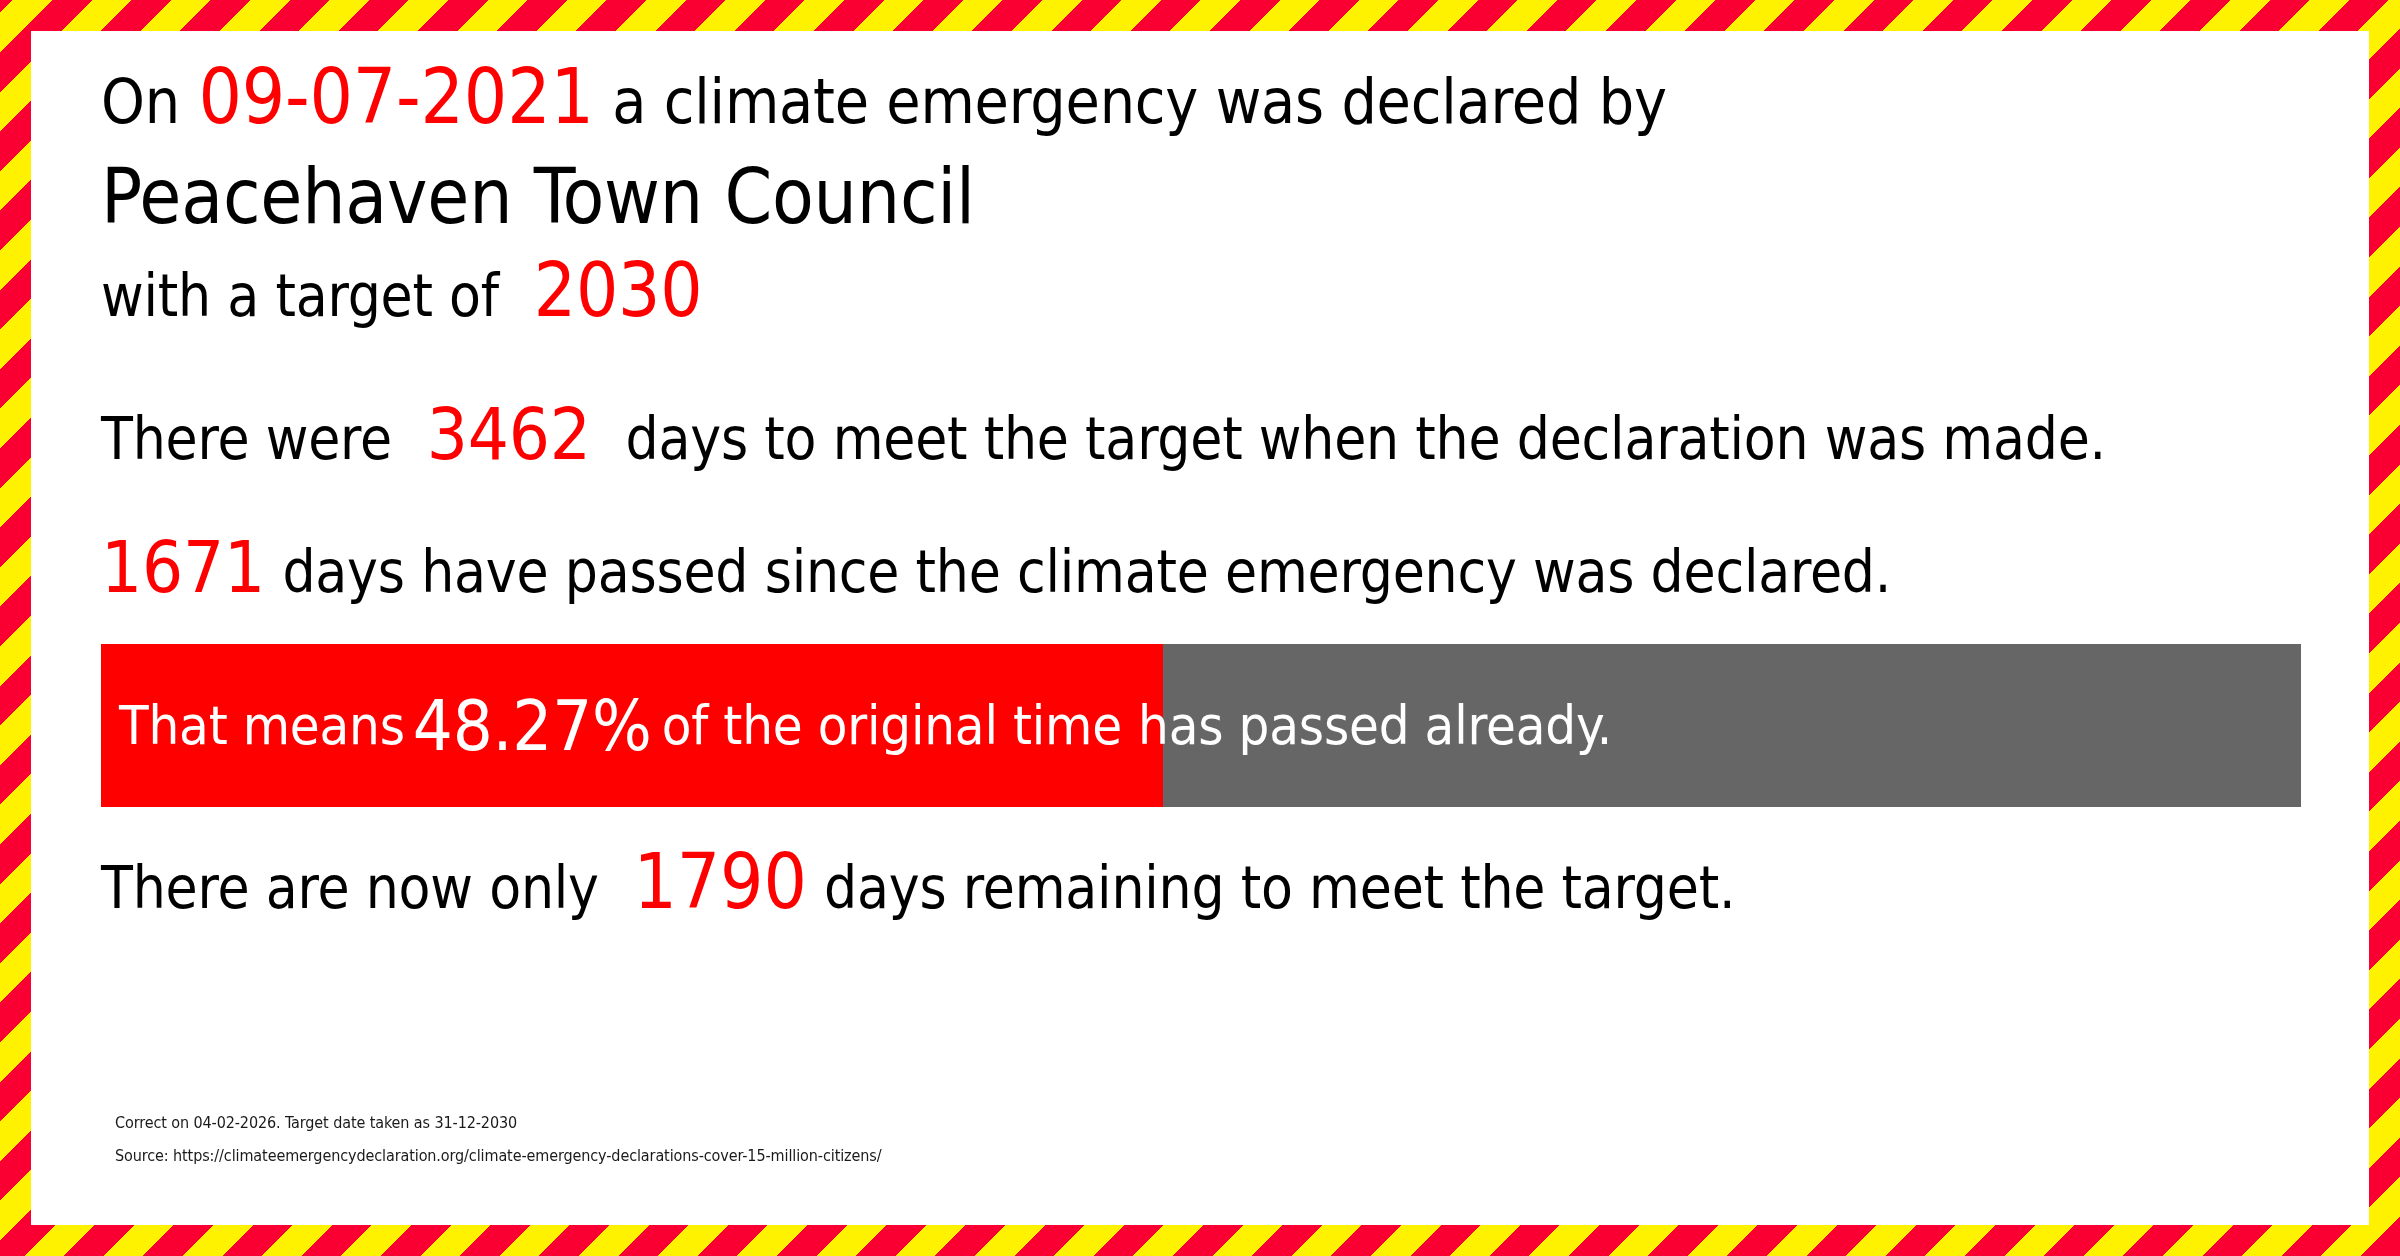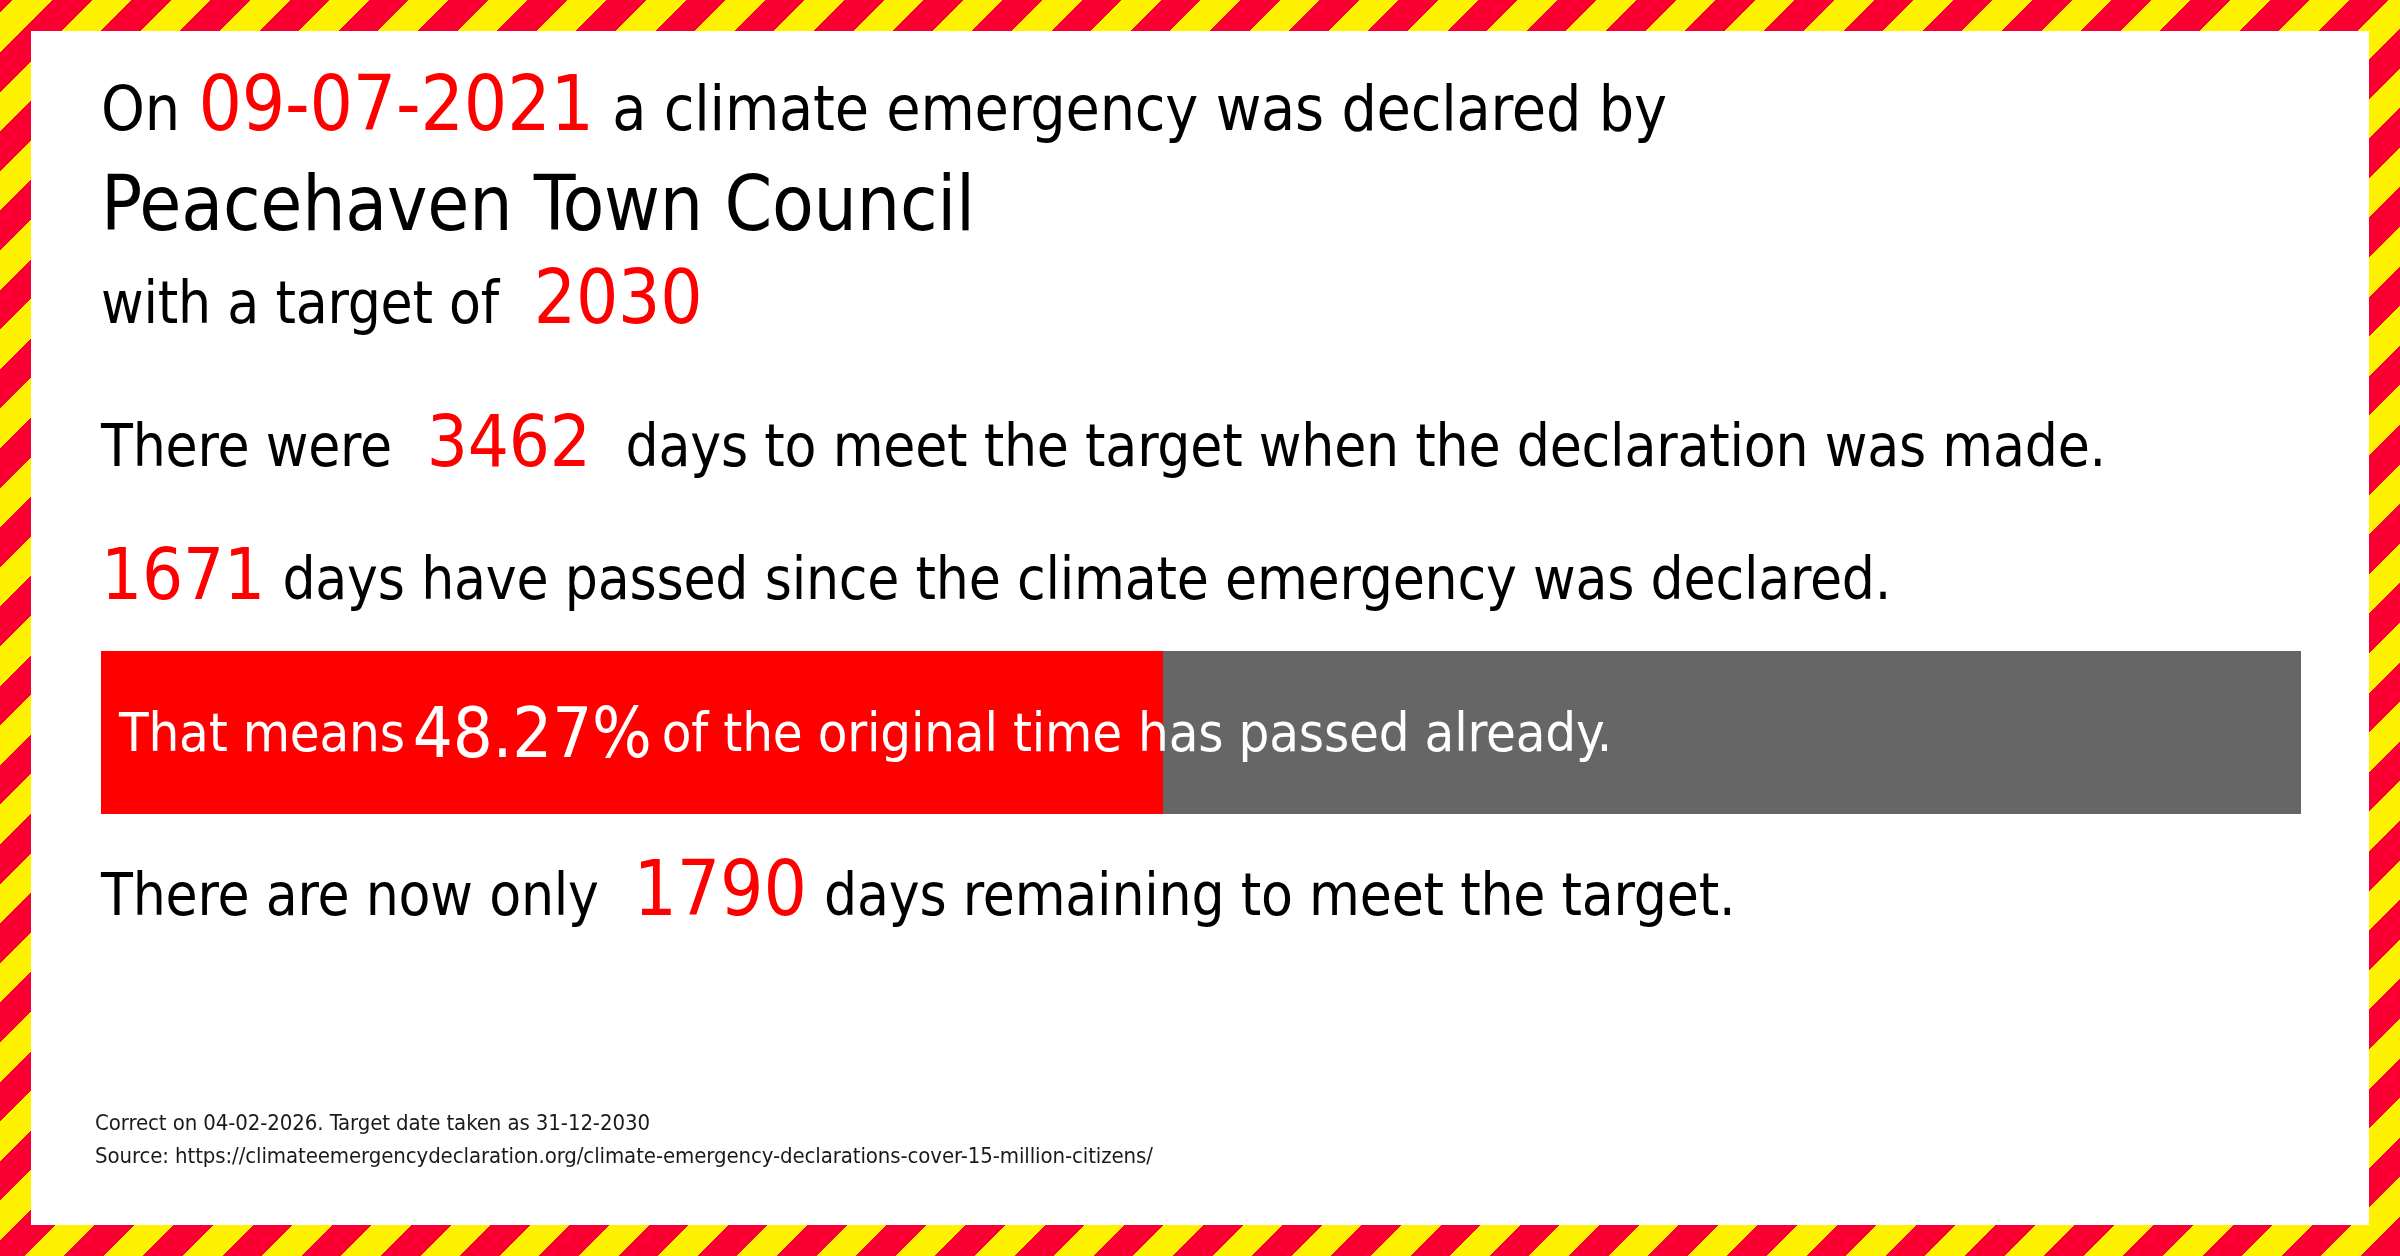--- a/index.html
+++ b/index.html
@@ -45,21 +45,21 @@
     width: 2338px;
     height: 1194px;
     background: #ffffff;
     box-sizing: border-box;
   }
 
   
   #content {
     position: absolute;
     left: 70px;
-    top: 23px;
+    top: 16px;
     width: 2230px;
   }
 
   .line {
     color: #000000;
     letter-spacing: -0.2px;
     white-space: nowrap;
   }
 
   .hl {
@@ -145,24 +145,24 @@
     font-size: 58px;
     line-height: 90px;
   }
   #stat-days-remaining .hl {
     font-size: 76px;
   }
 
   
   #footer {
     position: absolute;
-    left: 64px;
+    left: 84px;
     top: 1075px;
     color: #1a1a1a;
-    font-size: 22px;
+    font-size: 16px;
     line-height: 33px;
     white-space: nowrap;
   }
   #footer div { letter-spacing: -0.1px; }
 
   .sp { display: inline-block; width: 0.30em; }
 </style>
 </head>
 <body>
 

